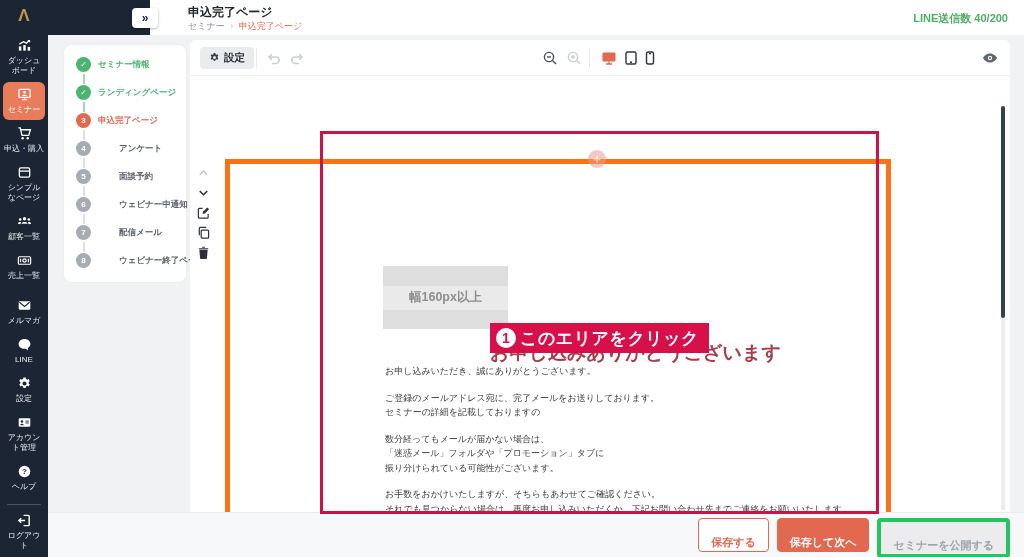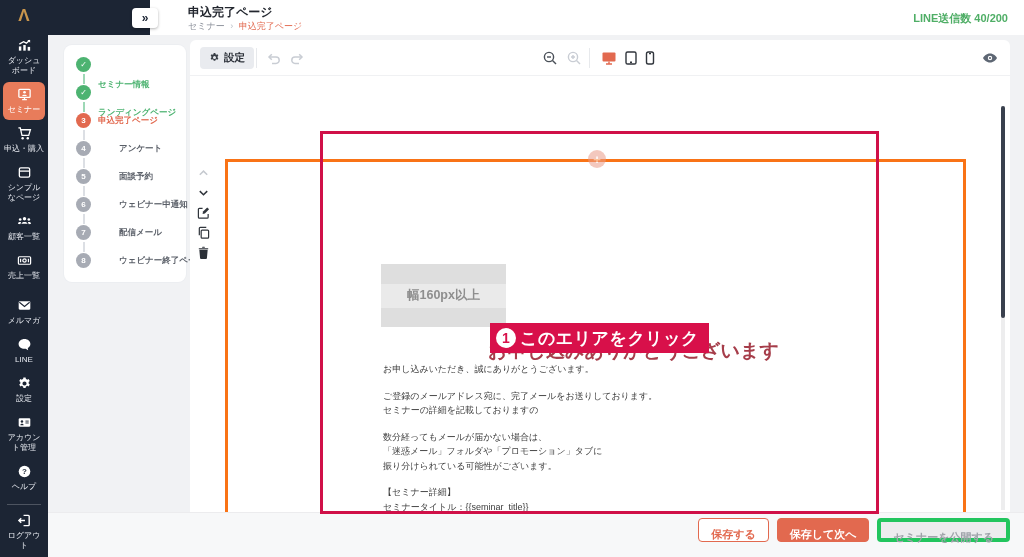--- a/index.html
+++ b/index.html
@@ -40,42 +40,42 @@
              border-radius:8px; box-shadow:0 0 0 1px #eceef1; padding:12px 6px 0 12px; }
   .step { position:relative; height:28px; display:flex; align-items:flex-start; }
   .dot { width:15px; height:15px; border-radius:50%; flex:0 0 15px; display:flex; align-items:center;
          justify-content:center; font-size:8px; color:#fff; font-weight:bold; }
   .step.done .dot { background:#4db371; }
   .step.active .dot { background:#e2694f; }
   .step.todo .dot { background:#a7abb4; }
   .conn { position:absolute; left:6.5px; top:17px; width:2px; height:10px; }
   .conn.green { background:#9ed8b6; } .conn.gray { background:#dcdfe4; }
   .step-lbl { margin-left:7px; font-size:8.5px; font-weight:bold; line-height:15px; white-space:nowrap; }
-  .step.done .step-lbl { color:#4db371;margin-top:20px; }
+  .step.done .step-lbl { color:#4db371; }
   .step.active .step-lbl { color:#e2694f; }
   .step.todo .step-lbl { color:#5a5f68;margin-left:28px; }
 
   
   .editor { position:absolute; left:190px; top:40px; width:820px; height:473px; background:#fff;
             border-radius:6px 6px 0 0; }
   .toolbar { position:absolute; left:0; top:0; width:100%; height:36px; border-bottom:1px solid #f0f1f3; }
   .btn-settings { position:absolute; left:10px; top:7px; height:22px; padding:0 9px; background:#e9ebef;
                   border:none; border-radius:4px; font-size:10.5px; font-weight:bold; color:#2b3038;
                   display:flex; align-items:center; gap:4px; cursor:pointer; font-family:inherit; }
   .btn-settings svg { width:11px; height:11px; color:#3a3f47; }
   .tb-div { position:absolute; top:8px; width:1px; height:20px; background:#e7e9ec; }
   .tb-btn { position:absolute; top:10px; width:16px; height:16px; cursor:pointer; background:none; border:none; padding:0; }
   .tb-btn svg { width:16px; height:16px; display:block; }
 
   .canvas { position:absolute; left:0; top:37px; right:0; bottom:0; background:#fff; }
   .mini { position:absolute; left:7px; width:14px; height:14px; cursor:pointer; background:none; border:none; padding:0; }
   .mini svg { width:13px; height:13px; display:block; }
 
-  .section-box { position:absolute; left:35px; top:82px; width:741px; height:391px;
-                 border:3px solid #f97316; background:#fff; }
+  .section-box { position:absolute; left:35px; top:82px; width:666px; height:391px;
+                 border:5px solid #f97316; background:#fff; }
   .plus-btn { position:absolute; left:398px; top:73px; width:18px; height:18px; border-radius:50%;
               background:#eb9c8a; opacity:.55; color:#fff; font-size:13px; font-weight:bold;
               line-height:17px; text-align:center; border:none; cursor:pointer; z-index:3; }
   .img-ph { position:absolute; left:153px; top:102px; width:125px; height:63px;
             background:linear-gradient(#dedede 0 20px,#eaeaea 20px 44px,#dedede 44px 100%);
             display:flex; align-items:center; justify-content:center; cursor:pointer; }
   .img-ph span { font-size:12.5px; font-weight:bold; color:#8e8e8e; }
   .mail-heading { position:absolute; left:35px; top:176px; width:741px; text-align:center;
                   font-size:19px; font-weight:bold; color:#a63d4a; }
   .mail-body { position:absolute; left:155px; top:200px; width:540px; color:#3c3c3c; }
@@ -93,21 +93,21 @@
 
   
   .scroll-track { position:absolute; left:1001px; top:106px; width:4px; height:404px; background:#ededee; z-index:8; }
   .scroll-thumb { position:absolute; left:1001px; top:106px; width:4px; height:212px; background:#39404d;
                   border-radius:2px; z-index:8; cursor:pointer; }
 
   
   .footer { position:absolute; left:48px; top:512px; width:976px; height:45px; background:#f7f8f9;
             border-top:1px solid #ececee; z-index:5; }
   .footer-btns { position:absolute; right:14px; top:5px; display:flex; gap:8px; z-index:7; }
-  .fbtn { height:24px; padding:8px 12px; border-radius:4px; font-size:11px; font-weight:bold;
+  .fbtn { height:24px; padding:16px 12px; border-radius:4px; font-size:11px; font-weight:bold;
           font-family:Liberation Sans, sans-serif; cursor:pointer; }
   .btn-save { background:#fff; border:1px solid #e2694f; color:#e2694f; }
   .btn-next { background:#e2694f; border:1px solid #e2694f; color:#fff; }
   .btn-pub  { background:#ececee; border:4px solid #22c55e; color:#9fa3aa; }
 </style>
 </head>
 <body>
 
 <div class="page">
 
@@ -407,20 +407,24 @@
             <p class="mail-p">
               <span class="ln">ご登録のメールアドレス宛に、完了メールをお送りしております。</span>
               <span class="ln">セミナーの詳細を記載しておりますの</span>
             </p>
             <p class="mail-p">
               <span class="ln">数分経ってもメールが届かない場合は、</span>
               <span class="ln">「迷惑メール」フォルダや「プロモーション」タブに</span>
               <span class="ln">振り分けられている可能性がございます。</span>
             </p>
             <p class="mail-p">
+              <span class="ln">お手数をおかけいたしますが、そちらもあわせてご確認ください。</span>
+              <span class="ln">それでも見つからない場合は、再度お申し込みいただくか、下記お問い合わせ先までご連絡をお願いいたします。</span>
+            </p>
+            <p class="mail-p">
               <span class="ln">【セミナー詳細】</span>
               <span class="ln">セミナータイトル：{{seminar_title}}</span>
               <span class="ln">開催日時：{{schedule}}</span>
             </p>
           </div>
       </div>
 
       <div class="badge">
         <span class="badge-num">1</span>
         <span class="badge-txt">このエリアをクリック</span>

